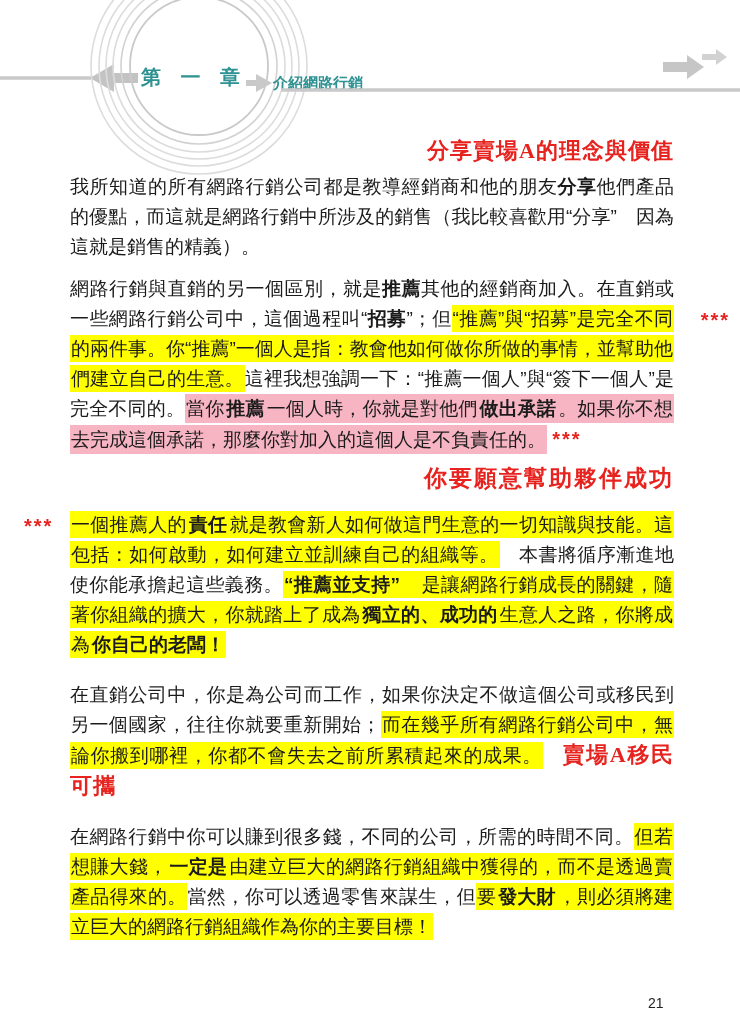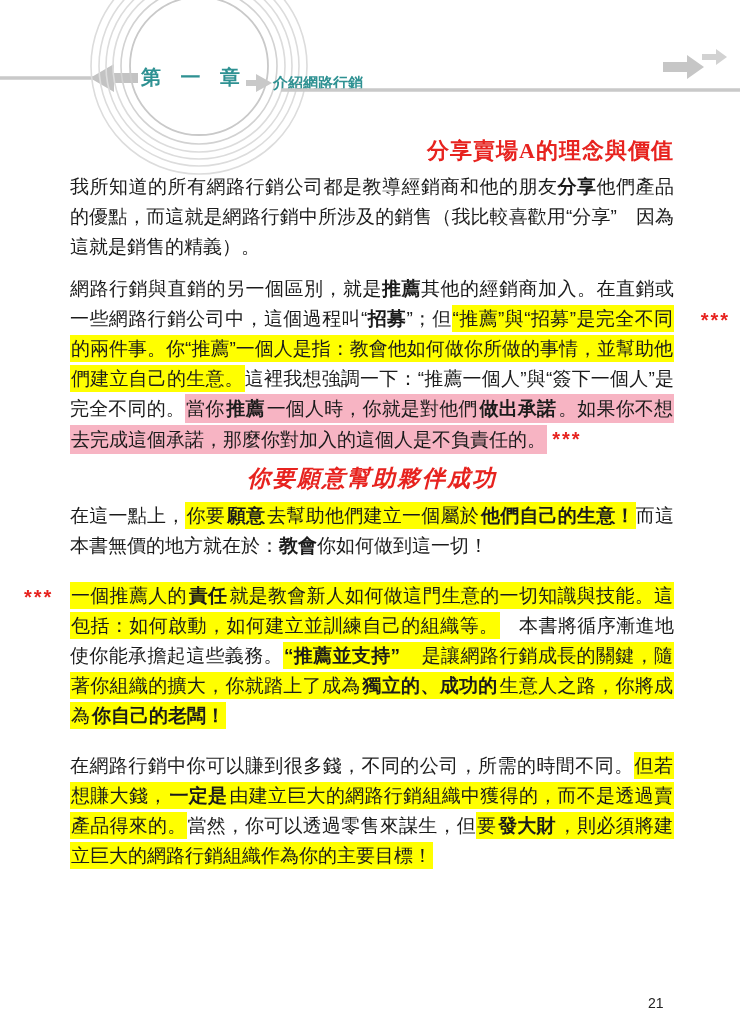--- a/index.html
+++ b/index.html
@@ -21,22 +21,22 @@
   .ring{fill:none;stroke:#dcdcdc;stroke-width:1.6;}
   .body{position:absolute;left:70px;top:126px;width:604px;color:#1b1b1b;}
   .para{margin:0 0 12px;font-size:19px;line-height:30px;text-align:justify;word-break:break-all;}
   .rel{position:relative;}
   .gap-lg{margin-bottom:20px;}
   .top-heading{
     margin:12px 0 8px;font-family:"Liberation Serif","DejaVu Serif",serif;font-weight:600;
     font-size:22px;line-height:26px;color:var(--accent-red);text-align:right;letter-spacing:1px;
   }
   .mid-heading{
-    margin:-2px 0 8px;font-family:"Liberation Serif","DejaVu Serif",serif;font-weight:600;
-    font-size:23px;line-height:28px;color:var(--accent-red);text-align:center;letter-spacing:2px;font-style:italic;
+    margin:-2px 0 17px;font-family:"Liberation Serif","DejaVu Serif",serif;font-weight:600;
+    font-size:23px;line-height:28px;color:var(--accent-red);text-align:right;letter-spacing:2px;
   }
   .b{font-weight:bold;}
   .hl-yellow{background:var(--highlight-yellow);padding:3px 1px;
     -webkit-box-decoration-break:clone;box-decoration-break:clone;}
   .hl-pink{background:var(--highlight-pink);padding:4px 1px;
     -webkit-box-decoration-break:clone;box-decoration-break:clone;}
   .c-red{color:var(--accent-red);}
   .serif{font-family:"Liberation Serif","DejaVu Serif",serif;font-size:22px;font-weight:bold;letter-spacing:1px;}
   .stars{font-weight:bold;font-size:20px;letter-spacing:2px;}
   .margin-stars{position:absolute;color:var(--accent-red);font-weight:bold;font-size:20px;
@@ -74,25 +74,25 @@
 
     <p class="para"><span>我所知道的所有網路行銷公司都是教導經銷商和他的朋友</span><span class="b">分享</span><span>他們產品的優點，而這就是網路行銷中所涉及的銷售（我比較喜歡用“分享”　因為這就是銷售的精義）。</span></p>
 
     <div class="rel">
       <p class="para"><span>網路行銷與直銷的另一個區別，就是</span><span class="b">推薦</span><span>其他的經銷商加入。在直銷或一些網路行銷公司中，這個過程叫“</span><span class="b">招募</span><span>”；但</span><span class="hl-yellow">“推薦”與“招募”是完全不同的兩件事。你“推薦”一個人是指：教會他如何做你所做的事情，並幫助他們建立自己的生意。</span><span>這裡我想強調一下：“推薦一個人”與“簽下一個人”是完全不同的。</span><span class="hl-pink">當你</span><span class="b hl-pink">推薦</span><span class="hl-pink">一個人時，你就是對他們</span><span class="b hl-pink">做出承諾</span><span class="hl-pink">。如果你不想去完成這個承諾，那麼你對加入的這個人是不負責任的。</span><span> </span><span class="c-red stars">***</span></p>
       <span class="margin-stars stars-right">***</span>
     </div>
 
     <h2 class="mid-heading">你要願意幫助夥伴成功</h2>
 
-    <p class="para gap-lg"><span>在這一點上，</span><span class="hl-yellow">你要</span><span class="b hl-yellow">願意</span><span class="hl-yellow">去幫助他們建立一個屬於</span><span class="b hl-yellow">他們自己的生意！</span><span>而這本書無價的地方就在於：</span><span class="b">教會</span><span>你如何做到這一切！</span></p>
 
     <div class="rel">
       <p class="para gap-lg"><span class="hl-yellow">一個推薦人的</span><span class="b hl-yellow">責任</span><span class="hl-yellow">就是教會新人如何做這門生意的一切知識與技能。這包括：如何啟動，如何建立並訓練自己的組織等。</span><span>　本書將循序漸進地使你能承擔起這些義務。</span><span class="b hl-yellow">“推薦並支持”</span><span class="hl-yellow">　是讓網路行銷成長的關鍵，隨著你組織的擴大，你就踏上了成為</span><span class="b hl-yellow">獨立的、成功的</span><span class="hl-yellow">生意人之路，你將成為</span><span class="b hl-yellow">你自己的老闆！</span></p>
       <span class="margin-stars stars-left">***</span>
     </div>
 
+    <p class="para gap-lg"><span>在直銷公司中，你是為公司而工作，如果你決定不做這個公司或移民到另一個國家，往往你就要重新開始；</span><span class="hl-yellow">而在幾乎所有網路行銷公司中，無論你搬到哪裡，你都不會失去之前所累積起來的成果。</span><span>　</span><span class="c-red serif">賣場A移民可攜</span></p>
 
     <p class="para"><span>在網路行銷中你可以賺到很多錢，不同的公司，所需的時間不同。</span><span class="hl-yellow">但若想賺大錢，</span><span class="b hl-yellow">一定是</span><span class="hl-yellow">由建立巨大的網路行銷組織中獲得的，而不是透過賣產品得來的。</span><span>當然，你可以透過零售來謀生，但</span><span class="hl-yellow">要</span><span class="b hl-yellow">發大財</span><span class="hl-yellow">，則必須將建立巨大的網路行銷組織作為你的主要目標！</span></p>
   </div>
 
   <span class="page-num">21</span>
 </div>
 
 </body></html>

